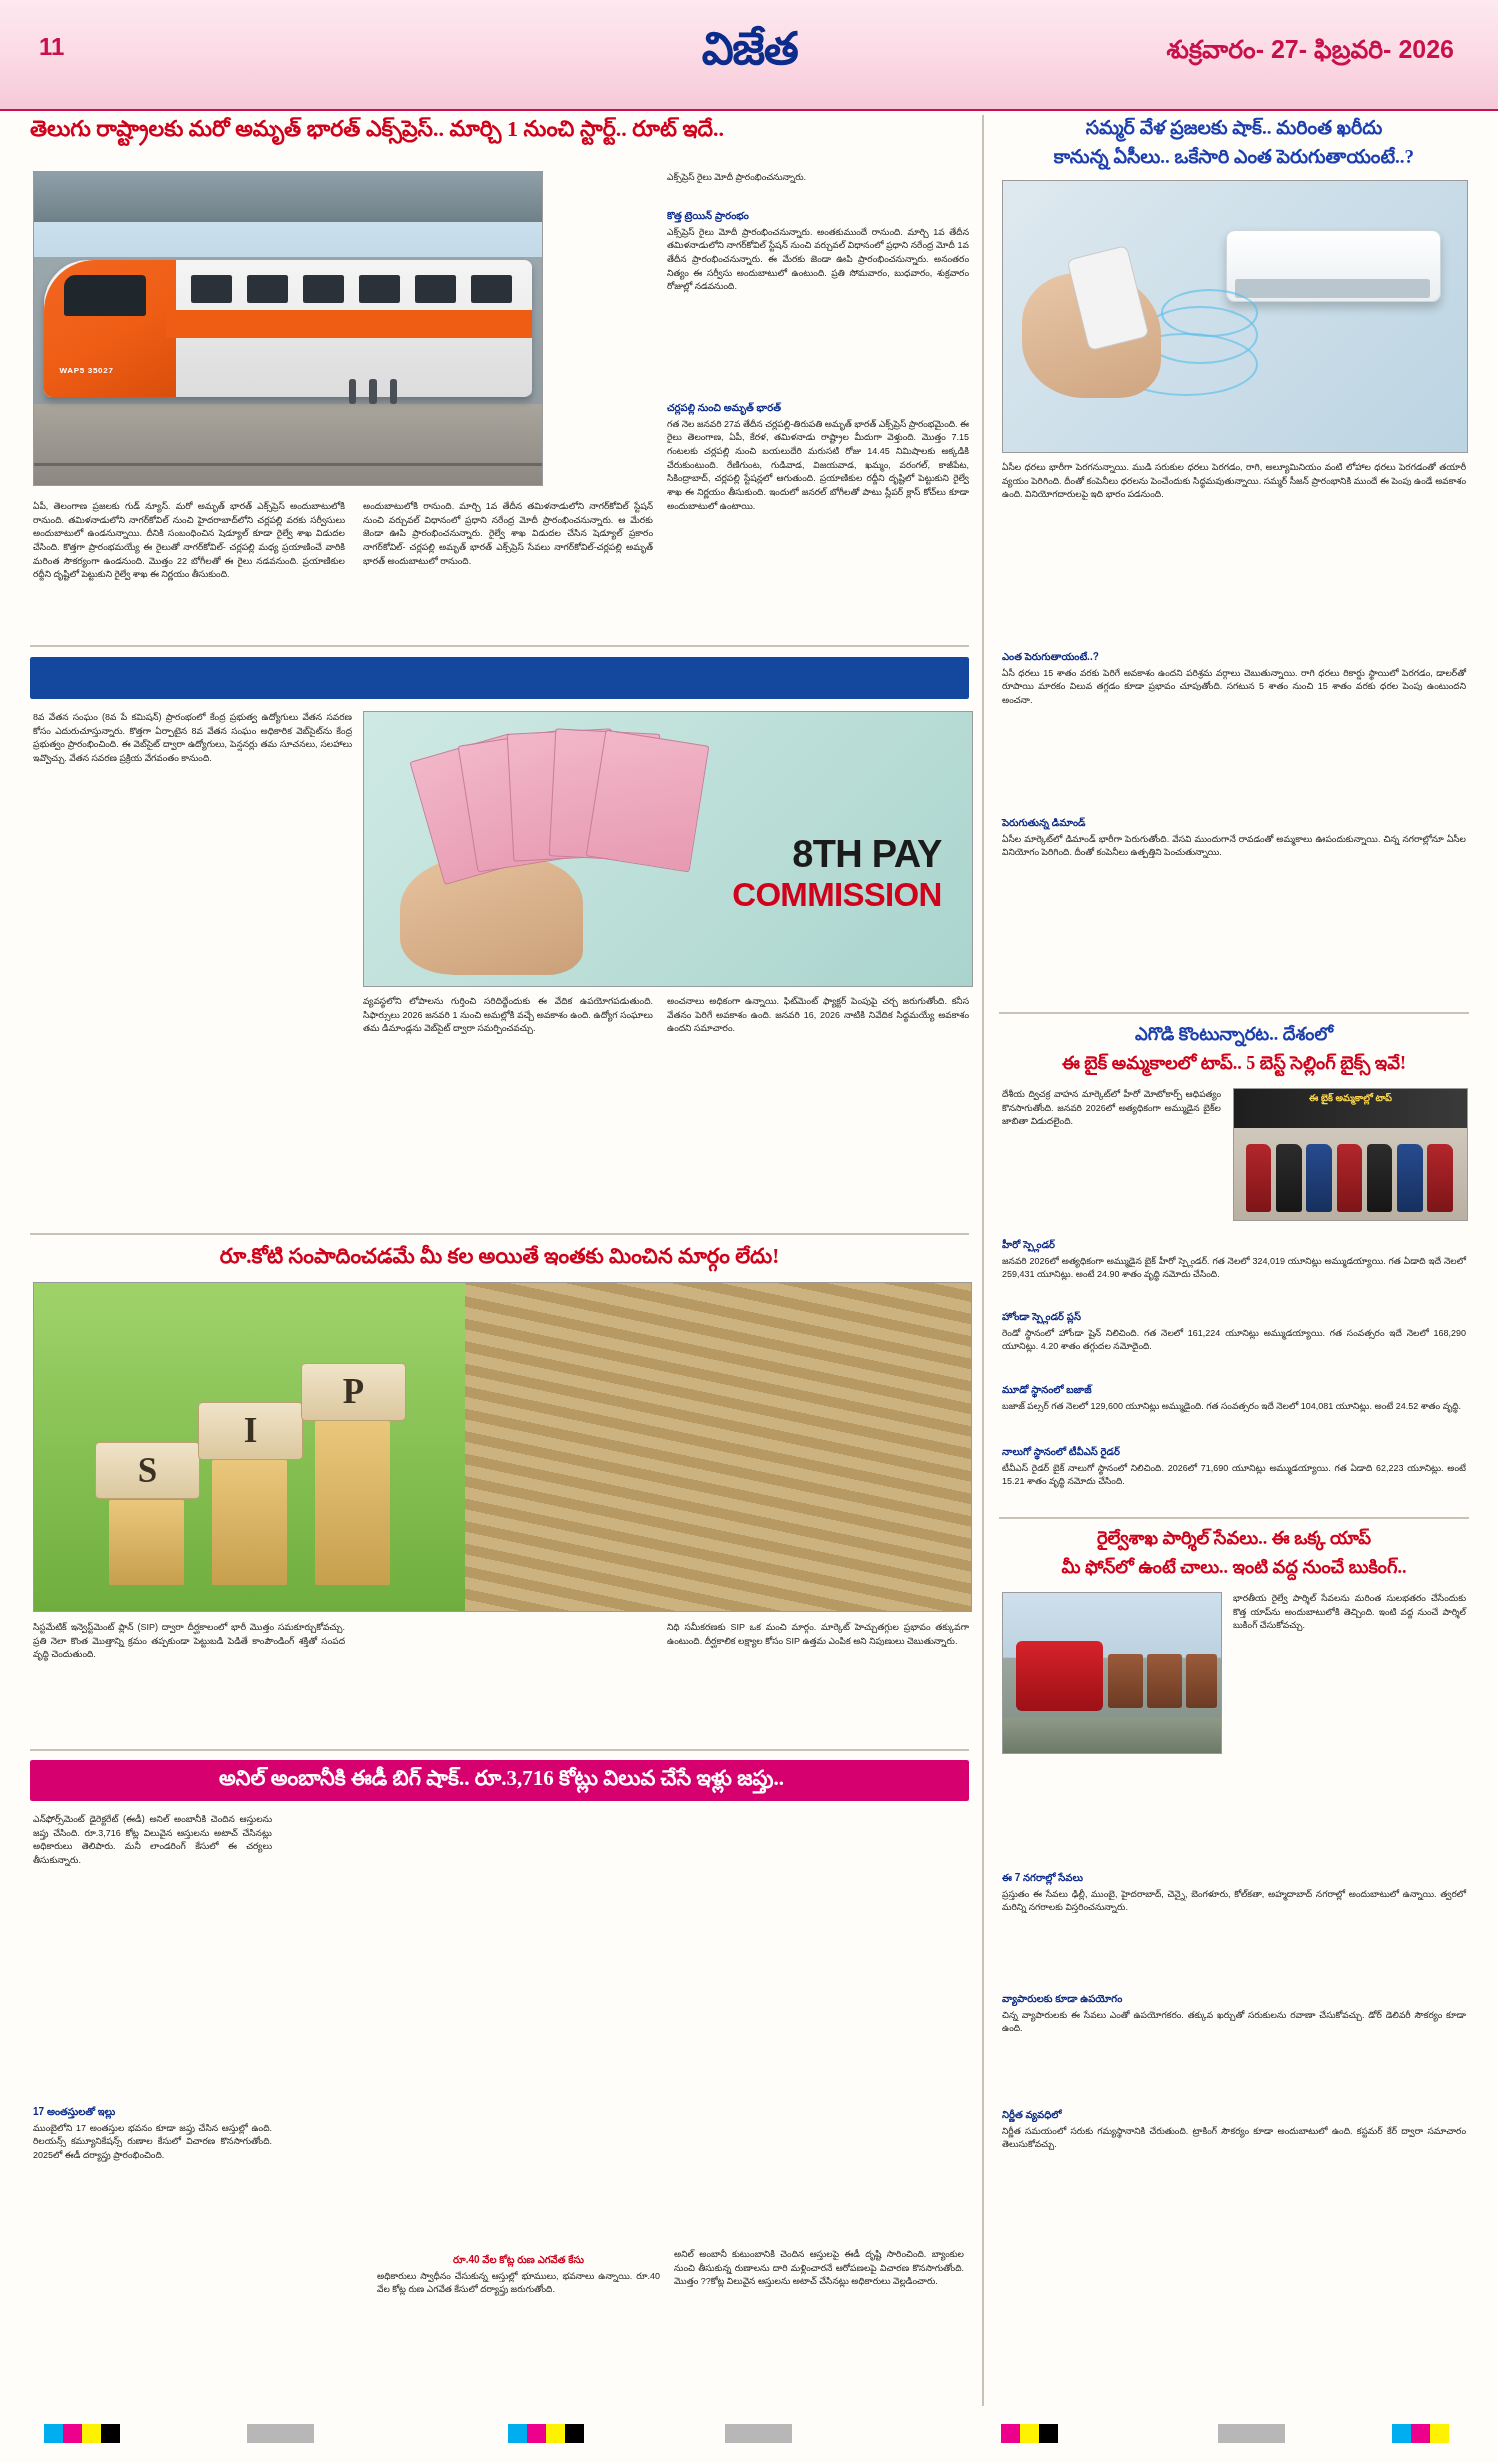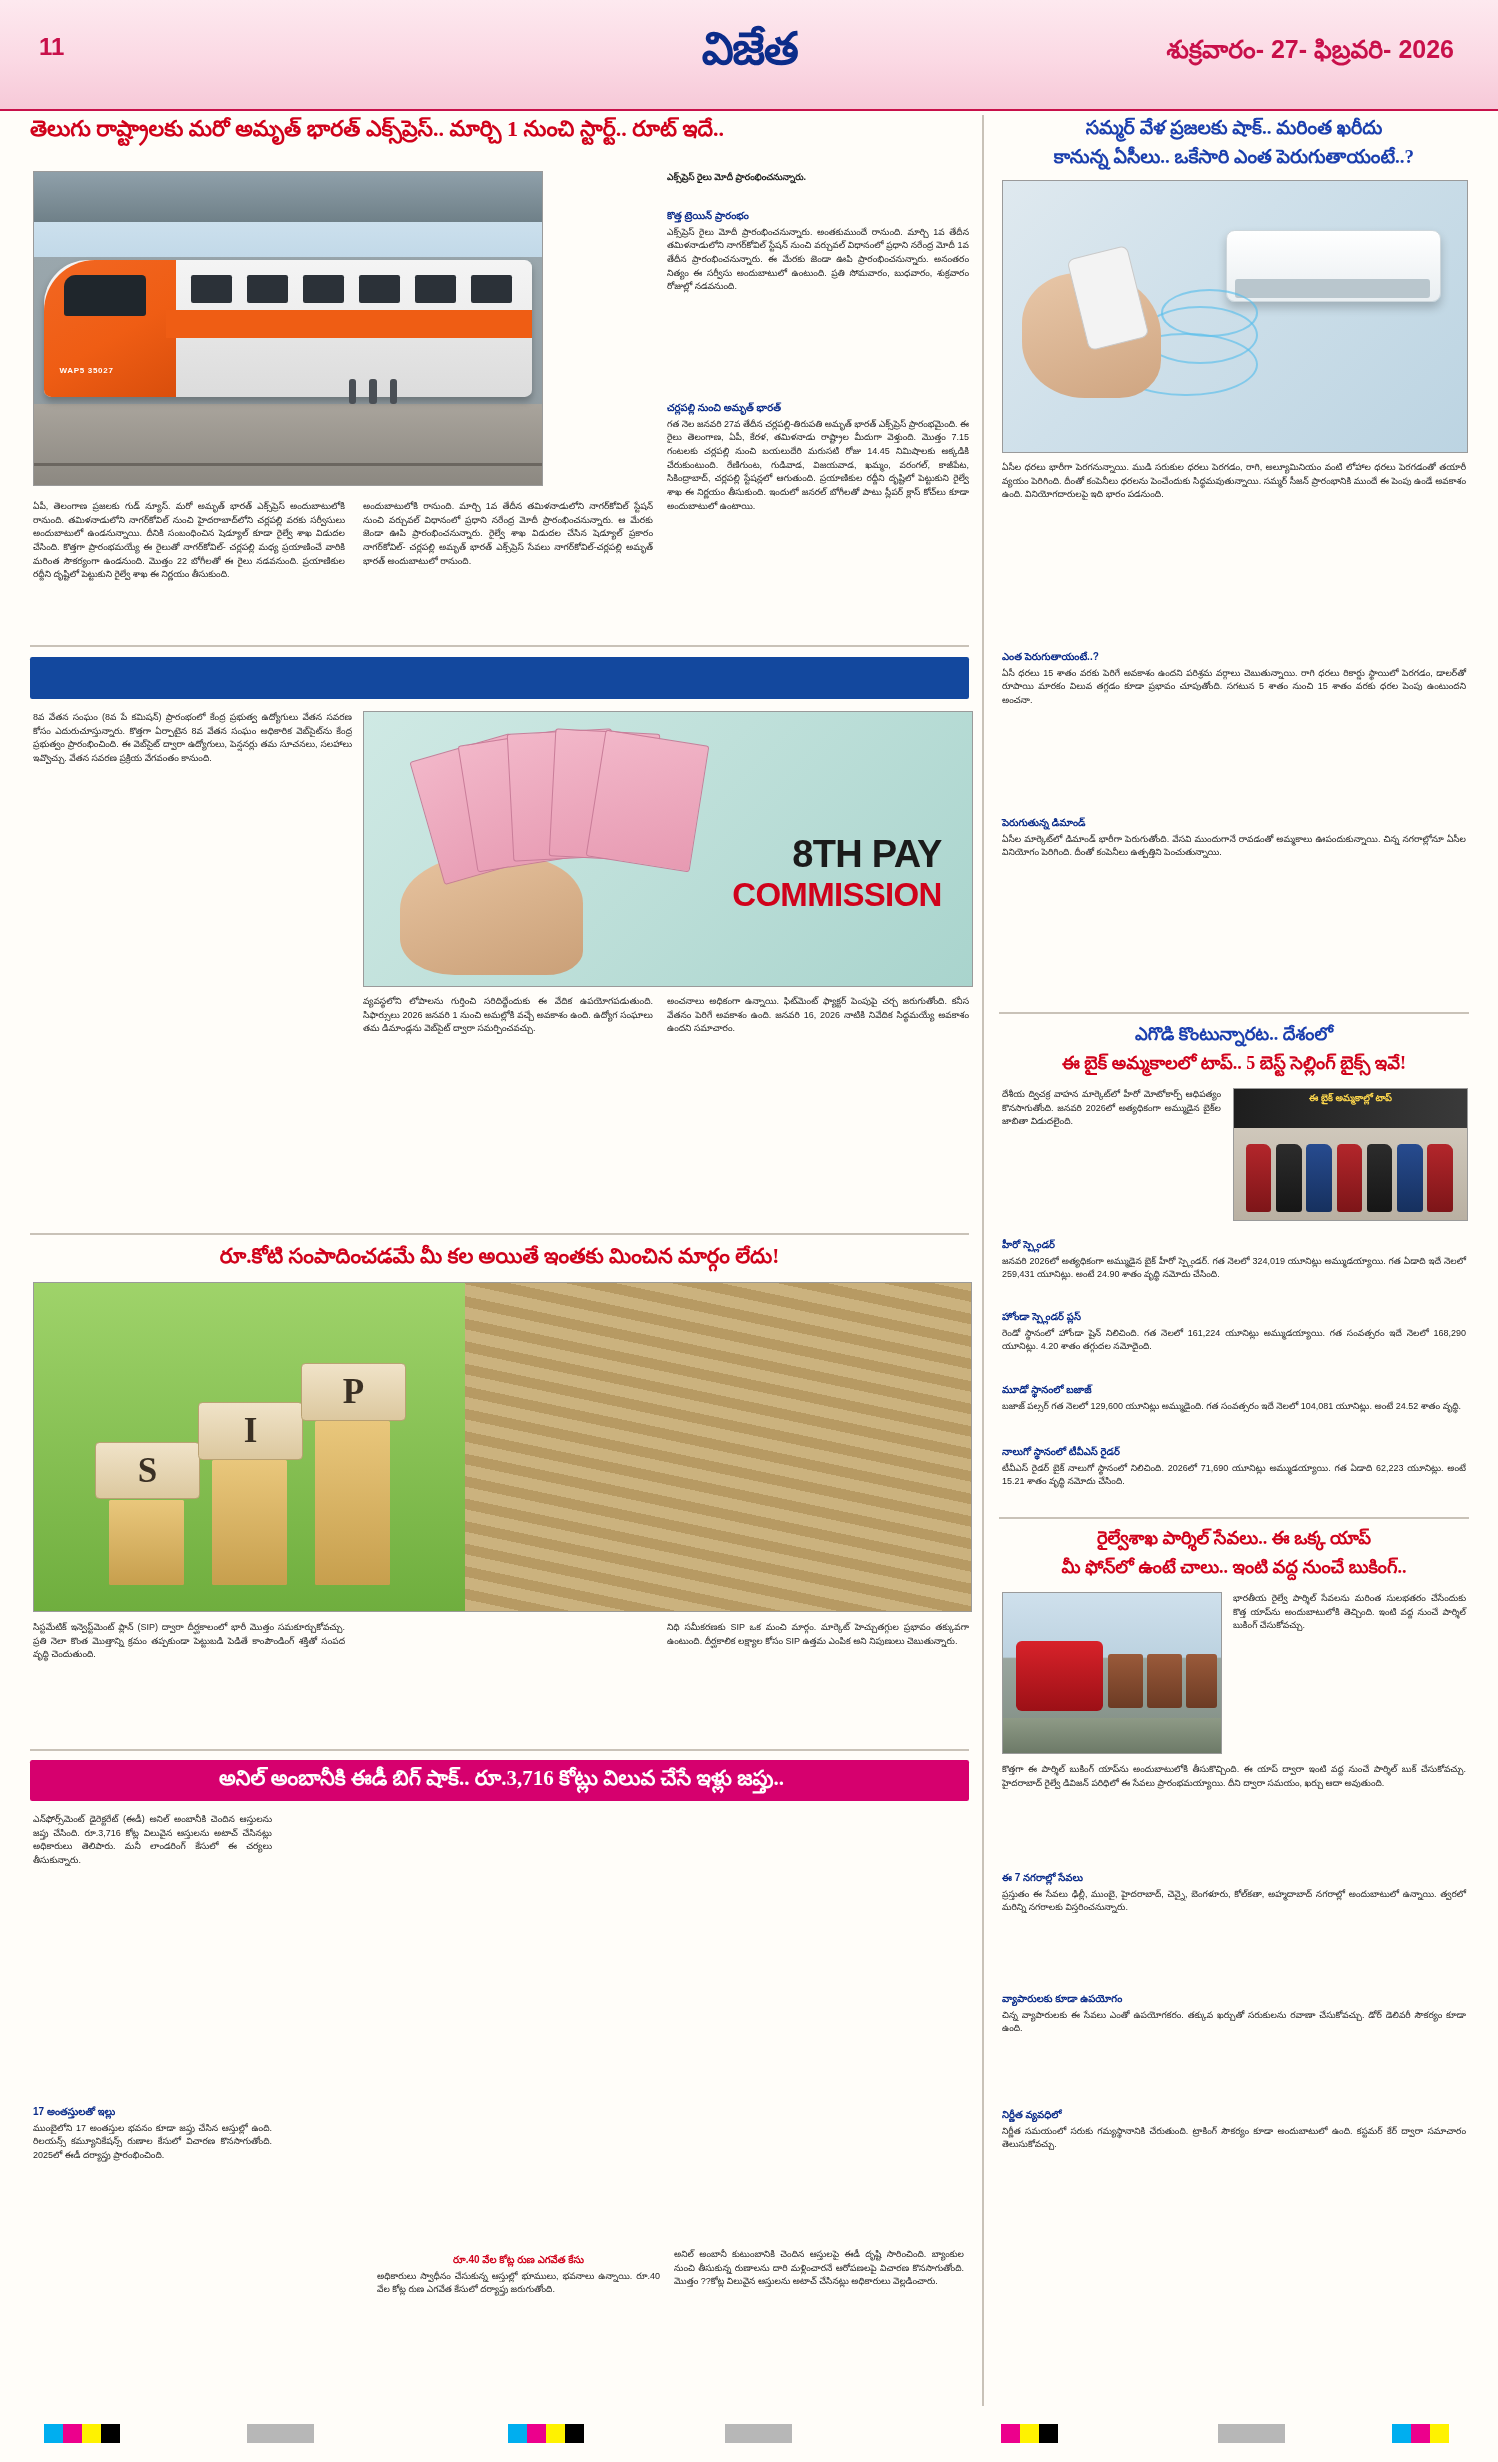--- a/index.html
+++ b/index.html
@@ -146,21 +146,21 @@
     <div class="tr-person" style="left:70%;"></div>
     <div class="tr-track"></div>
     <div class="tr-plate">WAP5 35027</div>
   </div>
 
   <div class="col" style="left:33px;top:500px;width:312px;height:138px;">ఏపీ, తెలంగాణ ప్రజలకు గుడ్ న్యూస్. మరో అమృత్ భారత్ ఎక్స్‌ప్రెస్ అందుబాటులోకి రానుంది. తమిళనాడులోని నాగర్‌కోవిల్ నుంచి హైదరాబాద్‌లోని చర్లపల్లి వరకు సర్వీసులు అందుబాటులో ఉండనున్నాయి. దీనికి సంబంధించిన షెడ్యూల్ కూడా రైల్వే శాఖ విడుదల చేసింది. కొత్తగా ప్రారంభమయ్యే ఈ రైలుతో నాగర్‌కోవిల్- చర్లపల్లి మధ్య ప్రయాణించే వారికి మరింత సౌకర్యంగా ఉండనుంది. మొత్తం 22 బోగీలతో ఈ రైలు నడవనుంది. ప్రయాణికుల రద్దీని దృష్టిలో పెట్టుకుని రైల్వే శాఖ ఈ నిర్ణయం తీసుకుంది.</div>
 
   <div class="col" style="left:363px;top:171px;width:297px;height:44px;"></div>
 
   <div class="col" style="left:667px;top:171px;width:302px;height:29px;">
-    <span style="font-weight:bold;">ఎక్స్‌ప్రెస్ రైలు మోదీ ప్రారంభించనున్నారు.</span>
+    <span style="font-weight:normal;">ఎక్స్‌ప్రెస్ రైలు మోదీ ప్రారంభించనున్నారు.</span>
   </div>
   <div class="col" style="left:667px;top:204px;width:302px;height:181px;">
     <span class="sub">కొత్త ట్రెయిన్ ప్రారంభం</span>
     <span>ఎక్స్‌ప్రెస్ రైలు మోదీ ప్రారంభించనున్నారు. అంతకుముందే రానుంది. మార్చి 1వ తేదీన తమిళనాడులోని నాగర్‌కోవిల్ స్టేషన్ నుంచి వర్చువల్ విధానంలో ప్రధాని నరేంద్ర మోదీ 1వ తేదీన ప్రారంభించనున్నారు. ఈ మేరకు జెండా ఊపి ప్రారంభించనున్నారు. అనంతరం నిత్యం ఈ సర్వీసు అందుబాటులో ఉంటుంది. ప్రతి సోమవారం, బుధవారం, శుక్రవారం రోజుల్లో నడవనుంది.</span>
   </div>
   <div class="col" style="left:667px;top:396px;width:302px;height:232px;">
     <span class="sub">చర్లపల్లి నుంచి అమృత్ భారత్</span>
     <span>గత నెల జనవరి 27వ తేదీన చర్లపల్లి-తిరుపతి అమృత్ భారత్ ఎక్స్‌ప్రెస్ ప్రారంభమైంది. ఈ రైలు తెలంగాణ, ఏపీ, కేరళ, తమిళనాడు రాష్ట్రాల మీదుగా వెళ్తుంది. మొత్తం 7.15 గంటలకు చర్లపల్లి నుంచి బయలుదేరి మరుసటి రోజు 14.45 నిమిషాలకు అక్కడికి చేరుకుంటుంది. రేణిగుంట, గుడివాడ, విజయవాడ, ఖమ్మం, వరంగల్, కాజీపేట, సికింద్రాబాద్, చర్లపల్లి స్టేషన్లలో ఆగుతుంది. ప్రయాణికుల రద్దీని దృష్టిలో పెట్టుకుని రైల్వే శాఖ ఈ నిర్ణయం తీసుకుంది. ఇందులో జనరల్ బోగీలతో పాటు స్లీపర్ క్లాస్ కోచ్‌లు కూడా అందుబాటులో ఉంటాయి.</span>
   </div>
   <div class="col" style="left:363px;top:500px;width:290px;height:138px;">
@@ -290,23 +290,20 @@
 
   <div class="photo ph-goods" style="left:1002px;top:1592px;width:218px;height:160px;">
     <div class="gt-ground"></div>
     <div class="gt-loco"></div>
     <div class="gt-wag" style="left:48%;width:16%;"></div>
     <div class="gt-wag" style="left:66%;width:16%;"></div>
     <div class="gt-wag" style="left:84%;width:14%;"></div>
   </div>
 
   <div class="col" style="left:1233px;top:1592px;width:233px;height:167px;">భారతీయ రైల్వే పార్శిల్ సేవలను మరింత సులభతరం చేసేందుకు కొత్త యాప్‌ను అందుబాటులోకి తెచ్చింది. ఇంటి వద్ద నుంచే పార్శిల్ బుకింగ్ చేసుకోవచ్చు.</div>
-  <div class="col" style="left:1002px;top:1763px;width:464px;height:94px;">
-    కొత్తగా ఈ పార్శిల్ బుకింగ్ యాప్‌ను అందుబాటులోకి తీసుకొచ్చింది. ఈ యాప్ ద్వారా ఇంటి వద్ద నుంచే పార్శిల్ బుక్ చేసుకోవచ్చు. హైదరాబాద్ రైల్వే డివిజన్ పరిధిలో ఈ సేవలు ప్రారంభమయ్యాయి. దీని ద్వారా సమయం, ఖర్చు ఆదా అవుతుంది.
-  </div>
   <div class="col" style="left:1002px;top:1866px;width:464px;height:109px;">
     <span class="sub">ఈ 7 నగరాల్లో సేవలు</span>
     <span>ప్రస్తుతం ఈ సేవలు ఢిల్లీ, ముంబై, హైదరాబాద్, చెన్నై, బెంగళూరు, కోల్‌కతా, అహ్మదాబాద్ నగరాల్లో అందుబాటులో ఉన్నాయి. త్వరలో మరిన్ని నగరాలకు విస్తరించనున్నారు.</span>
   </div>
   <div class="col" style="left:1002px;top:2103px;width:464px;height:145px;">
     <span class="sub">నిర్ణీత వ్యవధిలో</span>
     <span>నిర్ణీత సమయంలో సరుకు గమ్యస్థానానికి చేరుతుంది. ట్రాకింగ్ సౌకర్యం కూడా అందుబాటులో ఉంది. కస్టమర్ కేర్ ద్వారా సమాచారం తెలుసుకోవచ్చు.</span>
   </div>
   <div class="col" style="left:1002px;top:1987px;width:464px;height:109px;">
     <span class="sub">వ్యాపారులకు కూడా ఉపయోగం</span>

